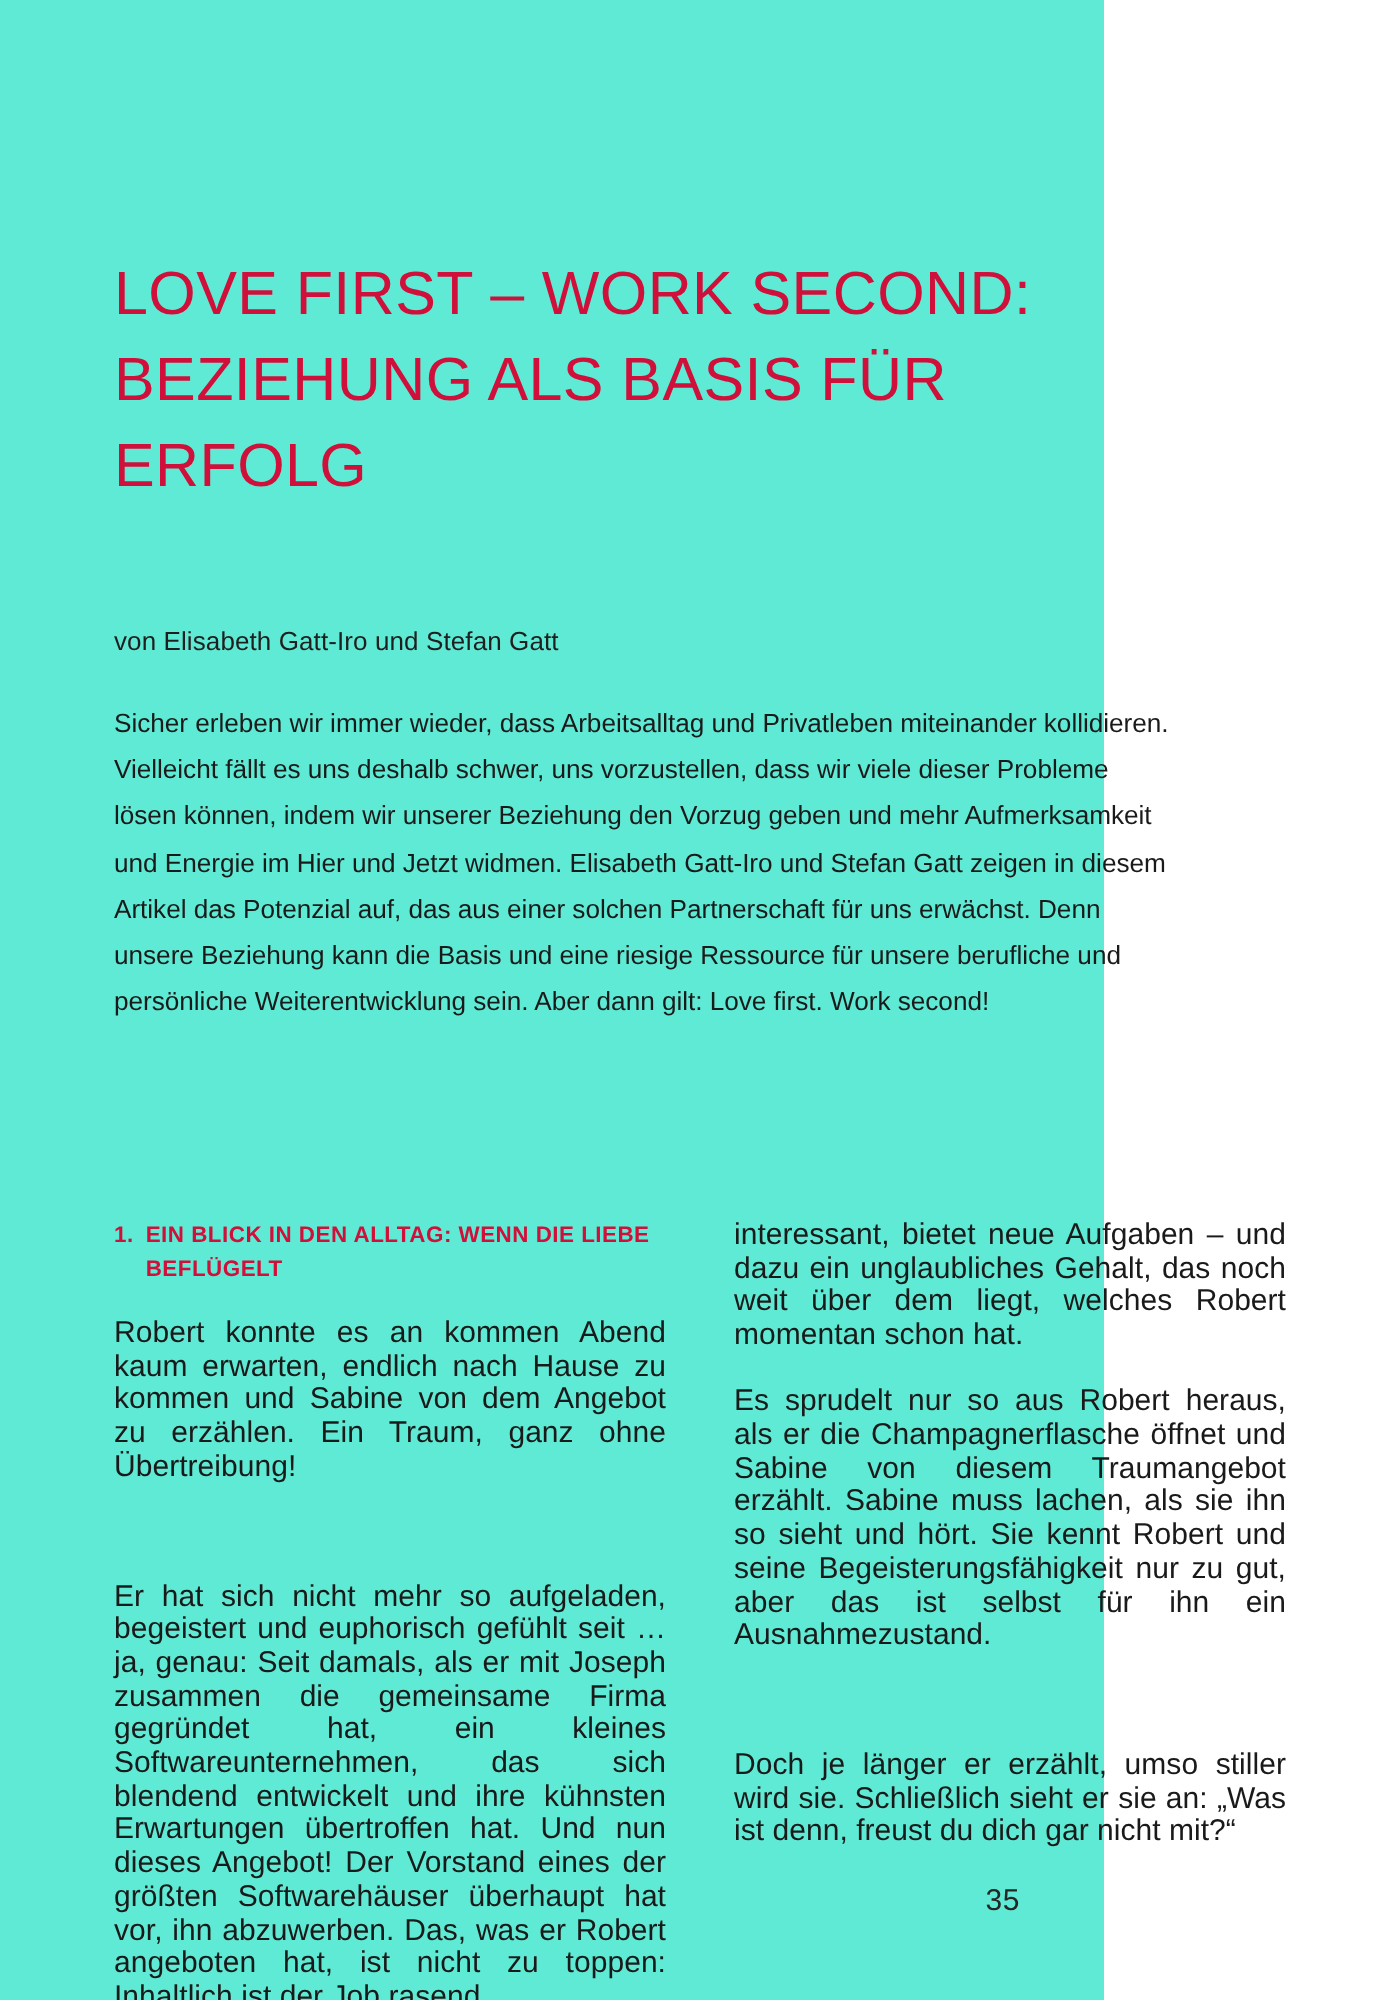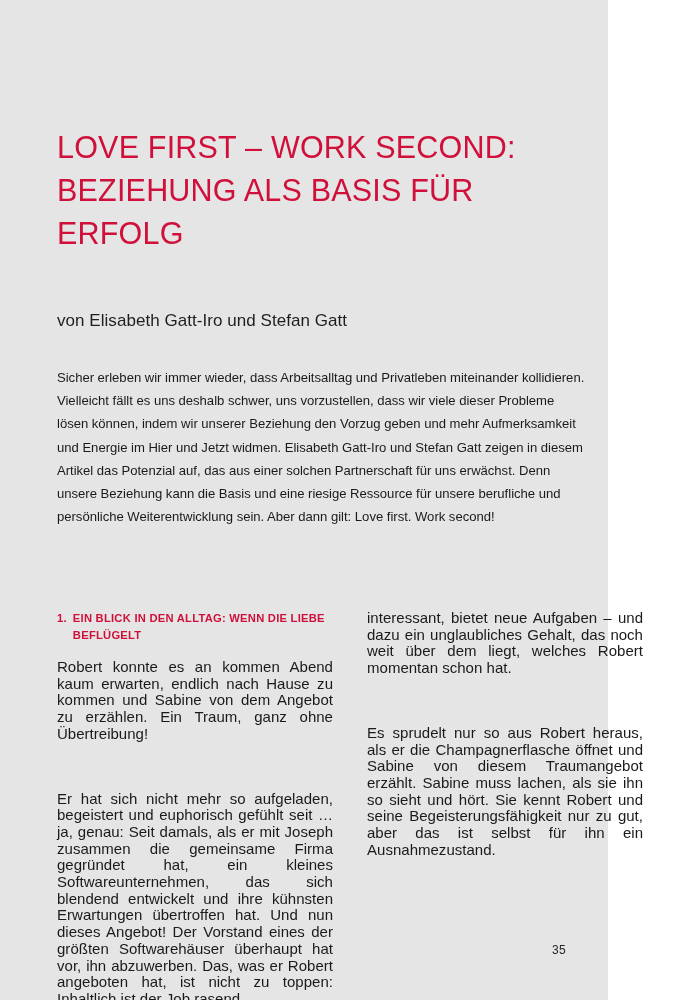--- a/index.html
+++ b/index.html
@@ -13,23 +13,23 @@
     height: 1000px;
     position: relative;
     font-family: "Liberation Sans", sans-serif;
     color: #1a1a1a;
     overflow: hidden;
   }
 
   .page {
     position: absolute;
     inset: 0;
-    width: 608px;
+    width: 552px;
     height: 1000px;
-    background: #e5e5e5;
+    background: #5eead4;
   }
 
   
   .article-title {
     position: absolute;
     left: 57px;
     top: 106px;
     width: 520px;
     color: #d0103a;
     font-size: 30.5px;
@@ -39,31 +39,31 @@
     text-transform: uppercase;
     font-family: "Liberation Sans", sans-serif;
   }
 
   
   .byline {
     position: absolute;
     left: 57px;
     top: 312px;
     width: 520px;
-    font-size: 17px;
+    font-size: 13px;
     line-height: 18px;
     color: #1f1f1f;
     letter-spacing: 0.05px;
   }
 
   
   .lead {
     position: absolute;
     left: 57px;
-    top: 366px;
+    top: 350px;
     width: 528px;
     font-size: 13.1px;
     line-height: 23.2px;
     color: #1a1a1a;
     text-align: left;
     letter-spacing: -0.02px;
   }
 
   
   .columns {
@@ -110,21 +110,21 @@
   }
   .body-p:last-child { margin-bottom: 0; margin-top: 48px; }
 
   .col-right .body-p:first-child { margin-top: 0; }
 
   
   .folio {
     position: absolute;
     right: 42px;
     bottom: 43px;
-    font-size: 12px;
+    font-size: 15px;
     line-height: 13px;
     color: #262626;
     letter-spacing: 0.3px;
   }
 </style>
 </head>
 <body>
 
 <div class="page">
 
@@ -141,19 +141,20 @@
         <span class="sec-num">1.</span>
         <span class="sec-text">EIN BLICK IN DEN ALLTAG: WENN DIE LIEBE BEFLÜGELT</span>
       </h2>
       <p class="body-p">Robert konnte es an kommen Abend kaum erwarten, endlich nach Hause zu kommen und Sabine von dem Angebot zu erzählen. Ein Traum, ganz ohne Übertreibung!</p>
       <p class="body-p">Er hat sich nicht mehr so aufgeladen, begeistert und euphorisch gefühlt seit … ja, genau: Seit damals, als er mit Joseph zusammen die gemeinsame Firma gegründet hat, ein kleines Softwareunternehmen, das sich blendend entwickelt und ihre kühnsten Erwartungen übertroffen hat. Und nun dieses Angebot! Der Vorstand eines der größten Softwarehäuser überhaupt hat vor, ihn abzuwerben. Das, was er Robert angeboten hat, ist nicht zu toppen: Inhaltlich ist der Job rasend</p>
     </div>
 
     <div class="col col-right">
       <p class="body-p">interessant, bietet neue Aufgaben – und dazu ein unglaubliches Gehalt, das noch weit über dem liegt, welches Robert momentan schon hat.</p>
       <p class="body-p">Es sprudelt nur so aus Robert heraus, als er die Champagnerflasche öffnet und Sabine von diesem Traumangebot erzählt. Sabine muss lachen, als sie ihn so sieht und hört. Sie kennt Robert und seine Begeisterungsfähigkeit nur zu gut, aber das ist selbst für ihn ein Ausnahmezustand.</p>
+      <p class="body-p">Doch je länger er erzählt, umso stiller wird sie. Schließlich sieht er sie an: „Was ist denn, freust du dich gar nicht mit?“</p>
     </div>
 
   </div>
 
   <div class="folio">35</div>
 
 </div>
 
 </body></html>

